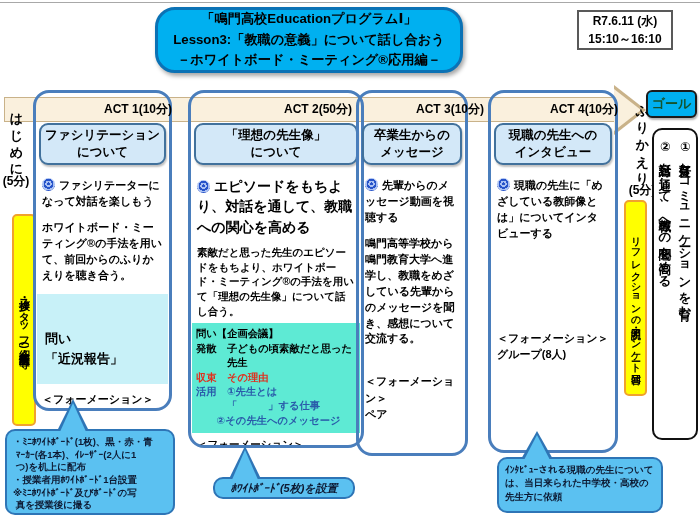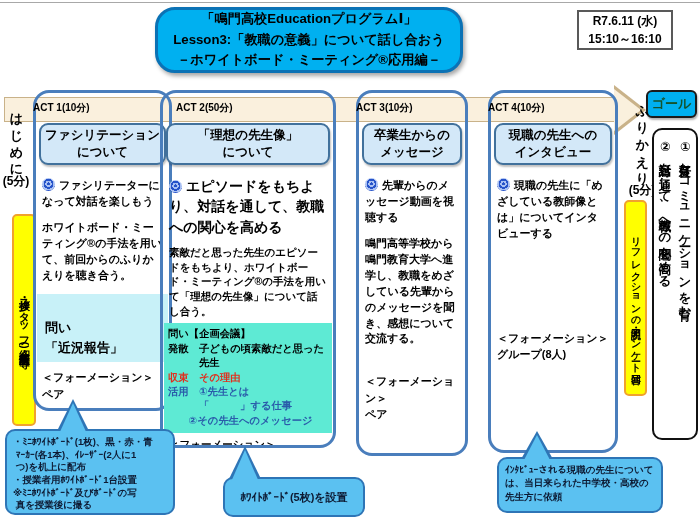--- a/index.html
+++ b/index.html
@@ -19,44 +19,44 @@
     border:2px solid #595959;display:flex;align-items:center;justify-content:center;text-align:center;
     font-size:12px;font-weight:bold;line-height:1.5;}
 
   
   .arrow-band{position:absolute;left:4px;top:97px;width:612px;height:25px;background:#faf0dd;
     border:1.5px solid #c9b289;border-right:none;}
   .arrow-head-outline{position:absolute;left:614px;top:85px;width:0;height:0;
     border-top:25px solid transparent;border-bottom:25px solid transparent;border-left:32px solid #c9b289;}
   .arrow-head{position:absolute;left:614px;top:89px;width:0;height:0;
     border-top:21px solid transparent;border-bottom:21px solid transparent;border-left:27px solid #faf0dd;}
-  .act-label{position:absolute;top:101px;font-size:10px;font-weight:bold;text-align:left;z-index:3;}
+  .act-label{position:absolute;top:101px;font-size:12px;font-weight:bold;text-align:right;z-index:3;}
   #act1{left:33px;width:139px;} #act2{left:176px;width:176px;}
   #act3{left:356px;width:128px;} #act4{left:488px;width:130px;}
   .goal-box{position:absolute;left:646px;top:90px;width:51px;height:28px;background:#00b0f0;
     border:2px solid #1b1b1b;border-radius:6px;display:flex;align-items:center;justify-content:center;
     font-size:13px;font-weight:bold;color:#14532d;box-shadow:1px 2px 2px rgba(0,0,0,.3);}
 
   
   .col{position:absolute;border:3px solid #4a7ebc;border-radius:16px;z-index:2;padding-top:30px;overflow:hidden;}
   #col1{left:33px;top:90px;width:139px;height:321px;}
-  #col2{left:160px;top:90px;width:176px;height:358px;}
+  #col2{left:188px;top:90px;width:176px;height:358px;}
   #col3{left:356px;top:90px;width:112px;height:366px;}
   #col4{left:488px;top:90px;width:130px;height:363px;}
   .colhead{margin:0 3px;background:#d3e8f8;border:2px solid #41719c;border-radius:9px;min-height:42px;
     display:flex;align-items:center;justify-content:center;text-align:center;font-size:12.5px;font-weight:bold;
     line-height:1.35;box-shadow:1px 2px 2px rgba(0,0,0,.25);}
   .objective{margin:13px 6px 0;font-size:11px;font-weight:bold;line-height:1.45;}
   #col2 .objective{font-size:14px;margin-top:11px;}
   .spiral{display:inline-block;width:13px;height:13px;border-radius:50%;
     background:repeating-radial-gradient(circle at 50% 45%,#2653c9 0 1.6px,#a9c0f2 1.6px 3.2px);
     vertical-align:-2px;margin-right:4px;}
   .body{margin:10px 6px 0;font-size:11px;font-weight:bold;line-height:1.45;}
   #col2 .body{font-size:10.5px;margin-top:8px;line-height:1.4;}
-  .highlight1{margin:10px 1px 0;background:#c8f1f8;padding:5px 8px;font-size:13px;font-weight:bold;
+  .highlight1{margin:10px 1px 0;background:#c8f1f8;padding:16px 8px;font-size:13px;font-weight:bold;
     line-height:1.5;white-space:pre-line;}
   .highlight2{margin:5px 1px 0;background:#5eead4;padding:4px 4px 5px;font-size:10.3px;font-weight:bold;line-height:1.4;}
   .plan-line{white-space:pre-wrap;}
   .plan-line.red{color:#e0301e;}
   .plan-line.blue{color:#2a5caa;}
   .formation{margin:7px 6px 0;font-size:11px;font-weight:bold;line-height:1.5;white-space:pre-line;}
   #col2 .formation{margin:4px 6px 0;font-size:10.5px;}
   #col3 .formation{margin-top:26px;}
   #col4 .formation{margin-top:88px;}
 
@@ -74,22 +74,22 @@
   #goals-box{position:absolute;left:652px;top:128px;width:46px;height:312px;background:#fff;
     border:2.5px solid #111;border-radius:10px;display:flex;justify-content:center;z-index:1;}
   #goals-box .vtext{writing-mode:vertical-rl;text-orientation:mixed;padding:9px 0;font-size:12.5px;
     font-weight:bold;line-height:1.6;white-space:pre-line;}
 
   
   .callout{position:absolute;background:#5bc1f1;border:2px solid #2e75b6;border-radius:10px;
     font-weight:bold;color:#0d1a33;z-index:4;}
   #callout-materials{left:5px;top:429px;width:170px;height:86px;padding:5px 3px 4px 6px;
     font-size:9.5px;line-height:1.33;white-space:pre-wrap;}
-  #callout-whiteboards{left:223px;top:477px;width:142px;height:40px;display:flex;align-items:center;
-    justify-content:center;font-size:11px;}
+  #callout-whiteboards{left:213px;top:477px;width:142px;height:22px;display:flex;align-items:center;
+    justify-content:center;font-size:11px;font-style:italic;}
   #callout-interview{left:497px;top:457px;width:166px;height:56px;padding:4px 6px;
     font-size:9.5px;line-height:1.4;}
   .tail-outline{position:absolute;width:0;height:0;border-left:17px solid transparent;
     border-right:17px solid transparent;z-index:3;}
   .tail-fill{position:absolute;width:0;height:0;border-left:14px solid transparent;
     border-right:14px solid transparent;z-index:5;}
   #tail1-outline{left:56px;top:399px;border-bottom:34px solid #2e75b6;}
   #tail1-fill{left:59px;top:403px;border-bottom:31px solid #5bc1f1;}
   #tail2-outline{left:228px;top:446px;border-bottom:35px solid #2e75b6;}
   #tail2-fill{left:231px;top:450px;border-bottom:32px solid #5bc1f1;}

